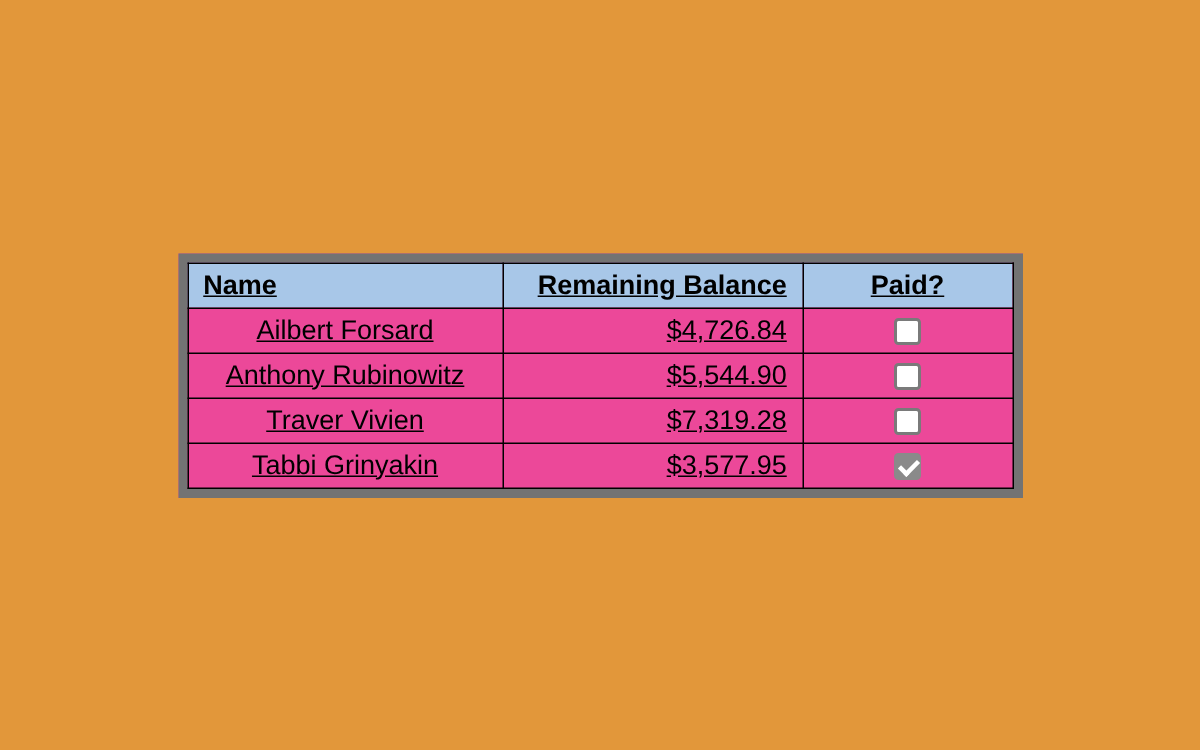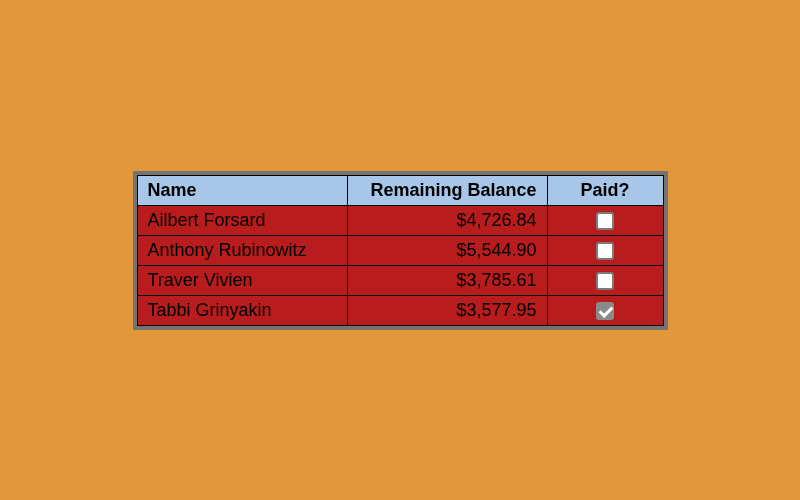--- a/index.html
+++ b/index.html
@@ -7,40 +7,41 @@
       width: 800px;
       height: 500px;
       background: #e2973a;
       display: flex;
       align-items: center;
       justify-content: center;
       font-family: Arial, Helvetica, sans-serif;
       font-size: 18px;
     }
     .table-wrap {
-      background: #b91c1c;
-      border: 4px solid #737373;
+      background: #ec4899;
+      border: 6px solid #737373;
+      text-decoration: underline;
     }
     table {
       border-collapse: collapse;
     }
     th, td {
       border: 1px solid #000;
       padding: 4px 10px;
       height: 30px;
     }
     th {
       background: #a8c7e8;
       font-weight: bold;
       text-align: center;
     }
     .col-name { width: 210px; text-align: left; }
     .col-bal  { width: 200px; text-align: right; }
-    .col-paid { width: 116px; text-align: center; }
-    td.col-name { text-align: left; }
+    .col-paid { width: 140px; text-align: center; }
+    td.col-name { text-align: center; }
     td.col-bal  { }
     td.col-paid { text-align: center; vertical-align: middle; }
     .chk {
       display: inline-block;
       width: 18px;
       height: 18px;
       border: 2px solid #7a7a7a;
       border-radius: 3px;
       background: #fff;
       position: relative;
@@ -80,21 +81,21 @@
           <td class="col-bal">$4,726.84</td>
           <td class="col-paid"><span class="chk" aria-checked="false"></span></td>
         </tr>
         <tr>
           <td class="col-name">Anthony Rubinowitz</td>
           <td class="col-bal">$5,544.90</td>
           <td class="col-paid"><span class="chk" aria-checked="false"></span></td>
         </tr>
         <tr>
           <td class="col-name">Traver Vivien</td>
-          <td class="col-bal">$3,785.61</td>
+          <td class="col-bal">$7,319.28</td>
           <td class="col-paid"><span class="chk" aria-checked="false"></span></td>
         </tr>
         <tr>
           <td class="col-name">Tabbi Grinyakin</td>
           <td class="col-bal">$3,577.95</td>
           <td class="col-paid"><span class="chk checked" aria-checked="true"></span></td>
         </tr>
       </tbody>
   </table>
 </div>

